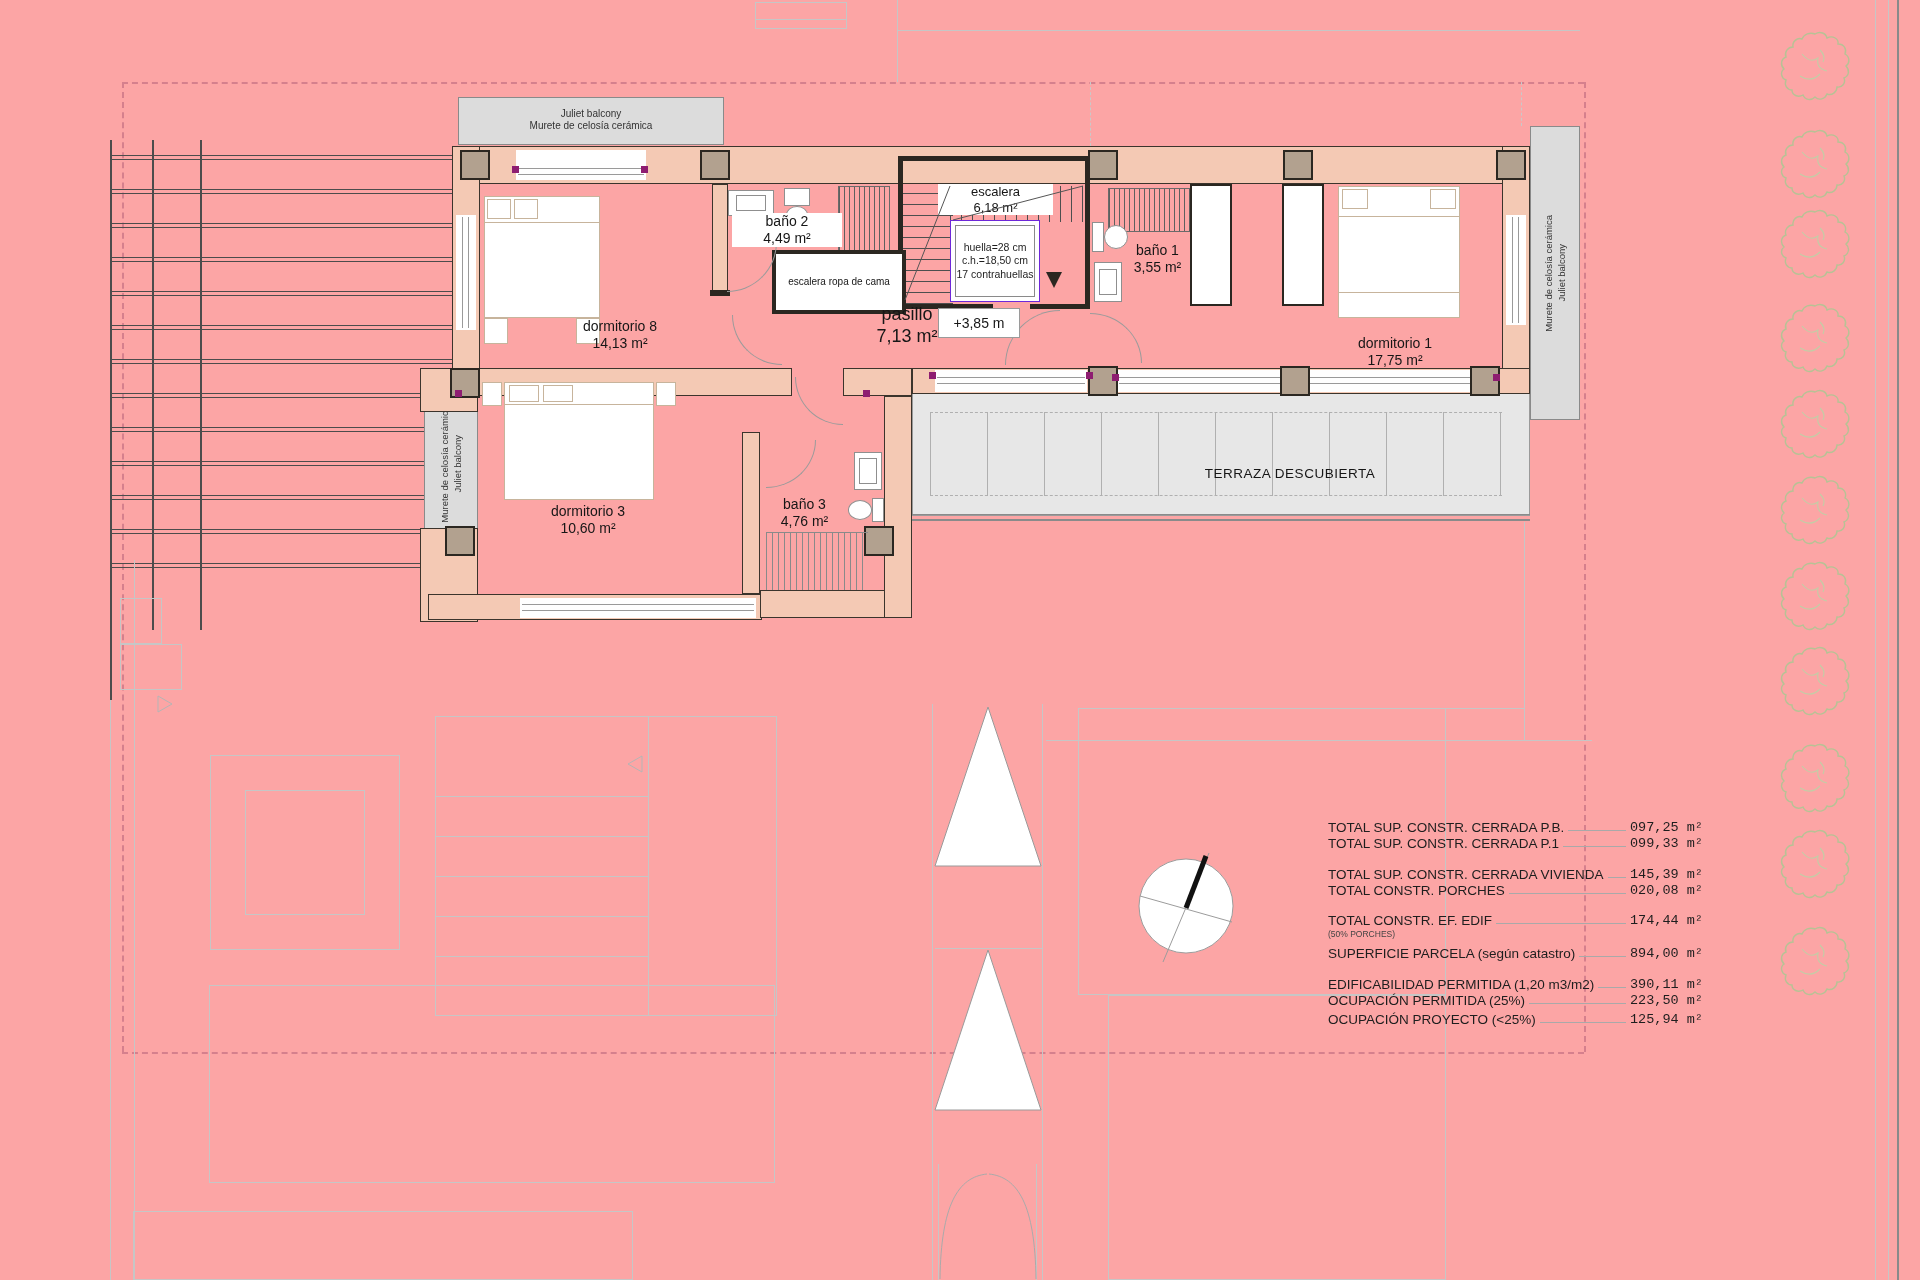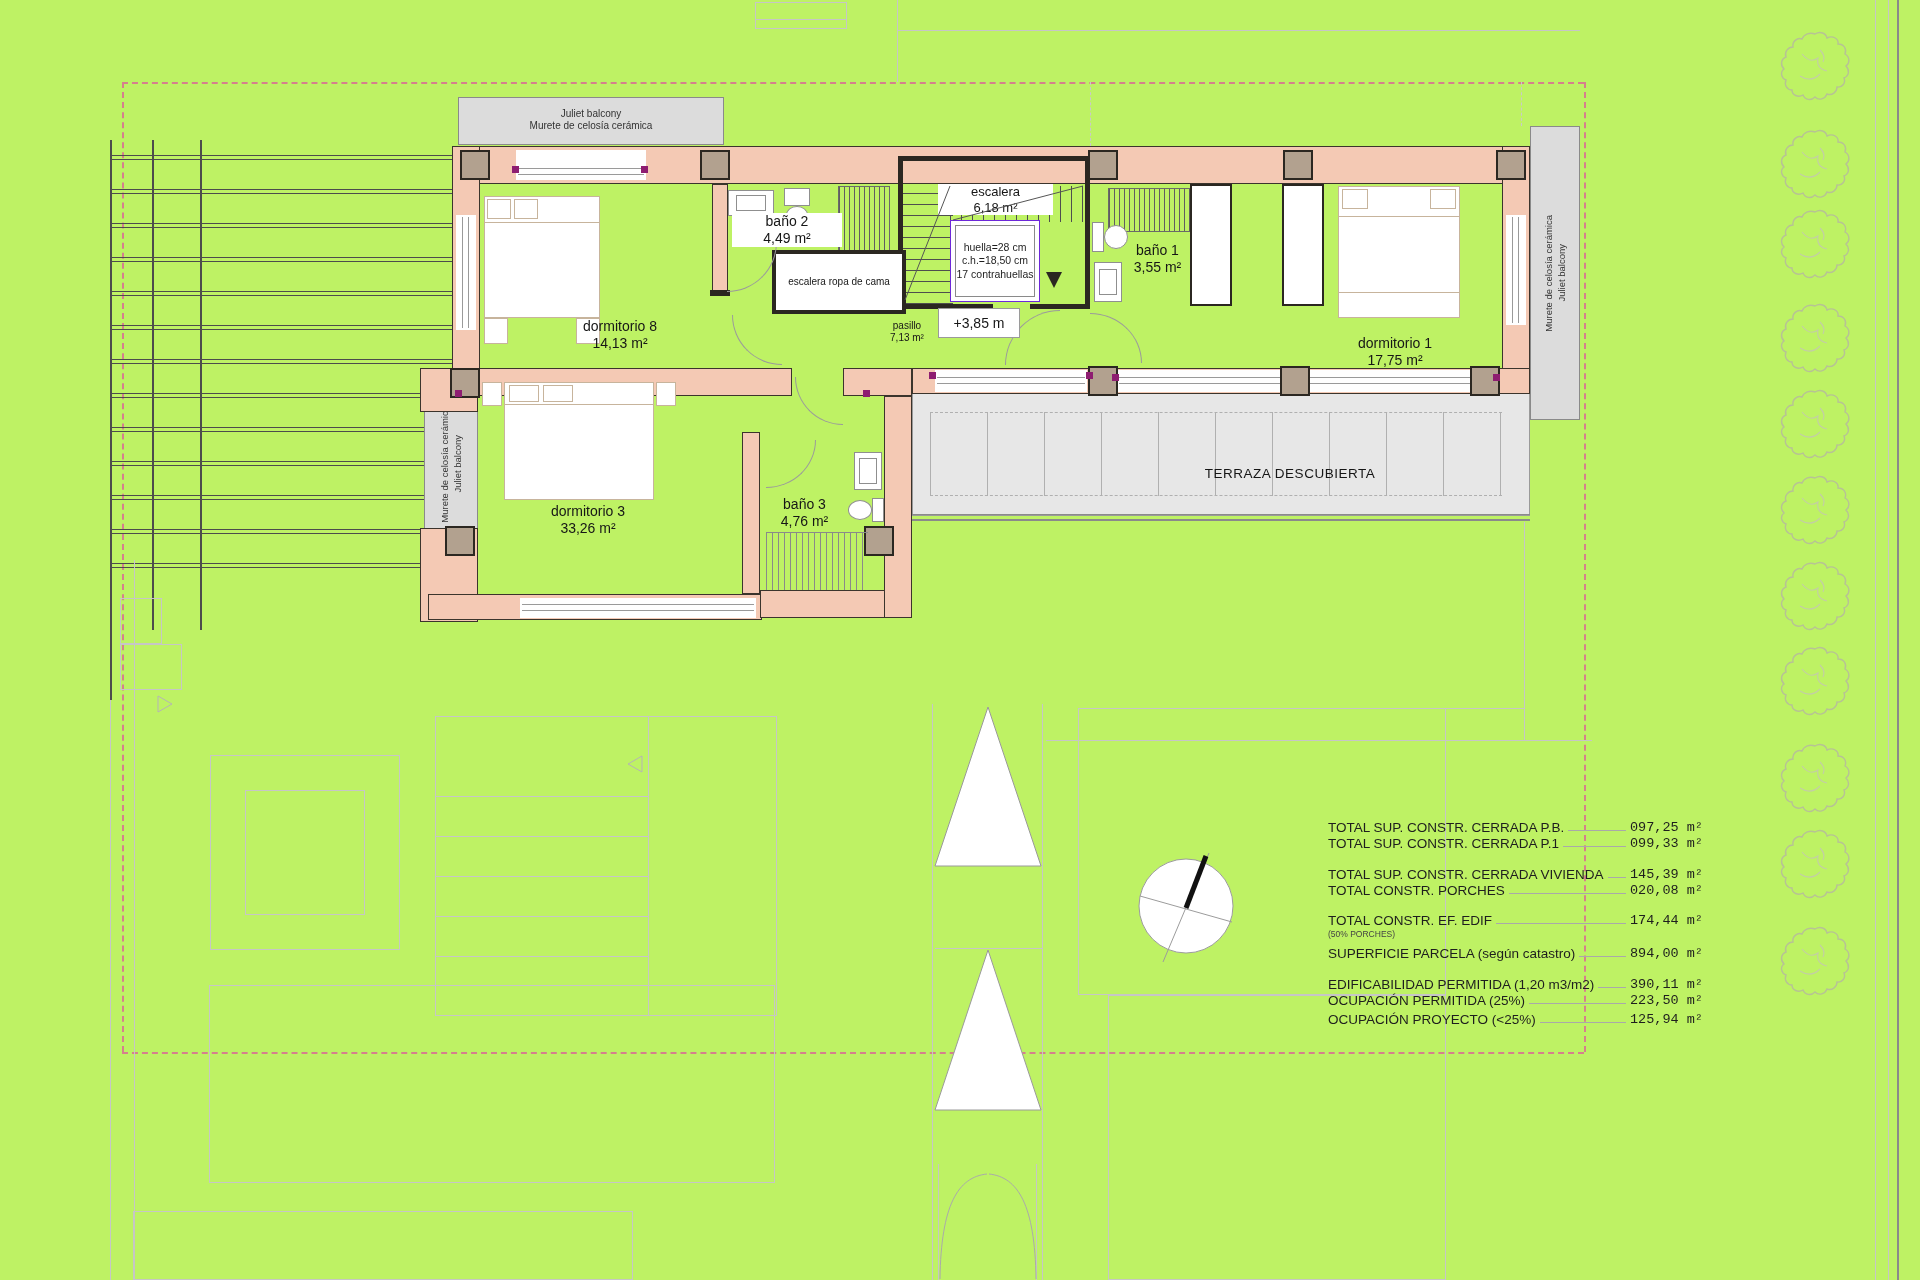--- a/index.html
+++ b/index.html
@@ -1,16 +1,16 @@
 <!DOCTYPE html>
 <html><head>
 <meta charset="utf-8">
 <style>
   html,body{margin:0;padding:0;background:#fff;}
-  #sheet{position:relative;width:1920px;height:1280px;background:#bef264;overflow:hidden;
+  #sheet{position:relative;width:1920px;height:1280px;background:#fca5a5;overflow:hidden;
          font-family:"Liberation Sans",sans-serif;color:#1e1e1e;}
   .a{position:absolute;box-sizing:border-box;}
   
   .wall{background:#f4c9b4;border:1.5px solid #3b342c;}
   .bw{background:#2b2721;}
   .stub{background:#ffffff;border:2.5px solid #2b2721;}
   .col{width:30px;height:30px;background:#b2a18f;border:2.5px solid #2b2721;}
   
   .gl{border:1px solid #c6c6c6;}
   .gd{background:#c6c6c6;}
@@ -266,35 +266,35 @@
   <div class="lbl" style="left:520px;top:318px;width:200px">
     <div>dormitorio 8</div>
     <div>14,13 m²</div>
   </div>
   <div class="lbl" style="left:1295px;top:335px;width:200px">
     <div>dormitorio 1</div>
     <div>17,75 m²</div>
   </div>
   <div class="lbl" style="left:488px;top:503px;width:200px">
     <div>dormitorio 3</div>
-    <div>33,26 m²</div>
+    <div>10,60 m²</div>
   </div>
   <div class="lbl" style="left:1100px;top:242px;width:115px">
     <div>baño 1</div>
     <div>3,55 m²</div>
   </div>
   <div class="lbl" style="left:732px;top:213px;width:110px;background:#fff">
     <div>baño 2</div>
     <div>4,49 m²</div>
   </div>
   <div class="lbl" style="left:752px;top:496px;width:105px">
     <div>baño 3</div>
     <div>4,76 m²</div>
   </div>
-  <div class="lbl" style="left:852px;top:320px;width:110px;font-size:10px">
+  <div class="lbl" style="left:852px;top:304px;width:110px;font-size:18px">
     <div>pasillo</div>
     <div>7,13 m²</div>
   </div>
   <div class="a box lbl" style="left:938px;top:308px;width:82px;height:30px;line-height:28px;font-size:14px">+3,85 m</div>
 
   <div class="trow" style="top:820px">
     <span>TOTAL SUP. CONSTR. CERRADA P.B.</span>
     <span class="lead"></span>
     <span class="val">097,25 m²</span>
   </div>

